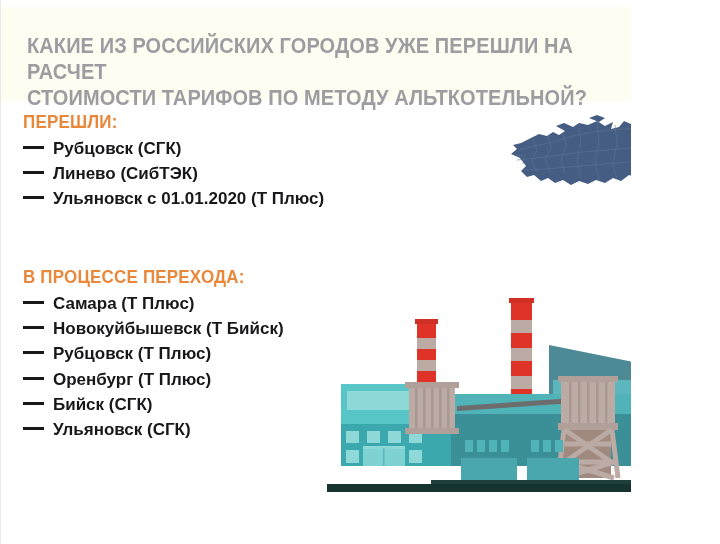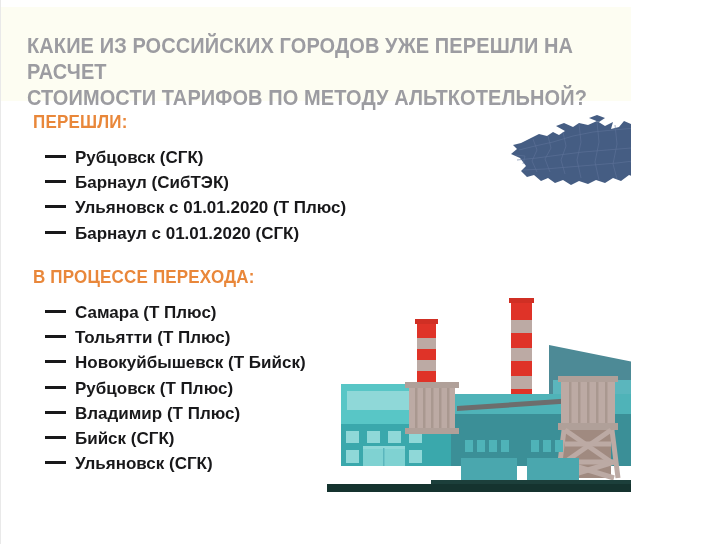--- a/index.html
+++ b/index.html
@@ -41,34 +41,34 @@
     line-height: 26px;
     letter-spacing: 0.1px;
     transform: scaleX(0.93);
     transform-origin: left top;
     white-space: pre-line;
   }
 
   
   .section {
     position: absolute;
-    left: 32px;
+    left: 22px;
   }
   .section-heading {
     color: #e9873a;
     font-weight: bold;
     font-size: 17.5px;
     letter-spacing: 0.2px;
     margin: 0 0 3px 0;
     transform: scaleX(0.97);
     transform-origin: left center;
   }
   .city-list {
     list-style: none;
-    margin: 12px;
+    margin: 0;
     padding: 0;
   }
   .city-list li {
     display: flex;
     align-items: baseline;
     color: #18181a;
     font-weight: bold;
     font-size: 17px;
     line-height: 25.2px;
     white-space: nowrap;
@@ -117,55 +117,47 @@
 
   <div class="section" id="section-done">
     <div class="section-heading">ПЕРЕШЛИ:</div>
     <ul class="city-list">
       <li>
         <span class="bullet-dash"></span>
         <span>Рубцовск (СГК)</span>
       </li>
       <li>
         <span class="bullet-dash"></span>
-        <span>Барнаул (СибТЭК)</span>
+        <span>Линево (СибТЭК)</span>
       </li>
       <li>
         <span class="bullet-dash"></span>
         <span>Ульяновск с 01.01.2020 (Т Плюс)</span>
-      </li>
-      <li>
-        <span class="bullet-dash"></span>
-        <span>Барнаул с 01.01.2020 (СГК)</span>
       </li>
     </ul>
   </div>
 
   <div class="section" id="section-progress">
     <div class="section-heading">В ПРОЦЕССЕ ПЕРЕХОДА:</div>
     <ul class="city-list">
       <li>
         <span class="bullet-dash"></span>
         <span>Самара (Т Плюс)</span>
       </li>
       <li>
         <span class="bullet-dash"></span>
-        <span>Тольятти (Т Плюс)</span>
-      </li>
-      <li>
-        <span class="bullet-dash"></span>
         <span>Новокуйбышевск (Т Бийск)</span>
       </li>
       <li>
         <span class="bullet-dash"></span>
         <span>Рубцовск (Т Плюс)</span>
       </li>
       <li>
         <span class="bullet-dash"></span>
-        <span>Владимир (Т Плюс)</span>
+        <span>Оренбург (Т Плюс)</span>
       </li>
       <li>
         <span class="bullet-dash"></span>
         <span>Бийск (СГК)</span>
       </li>
       <li>
         <span class="bullet-dash"></span>
         <span>Ульяновск (СГК)</span>
       </li>
     </ul>

